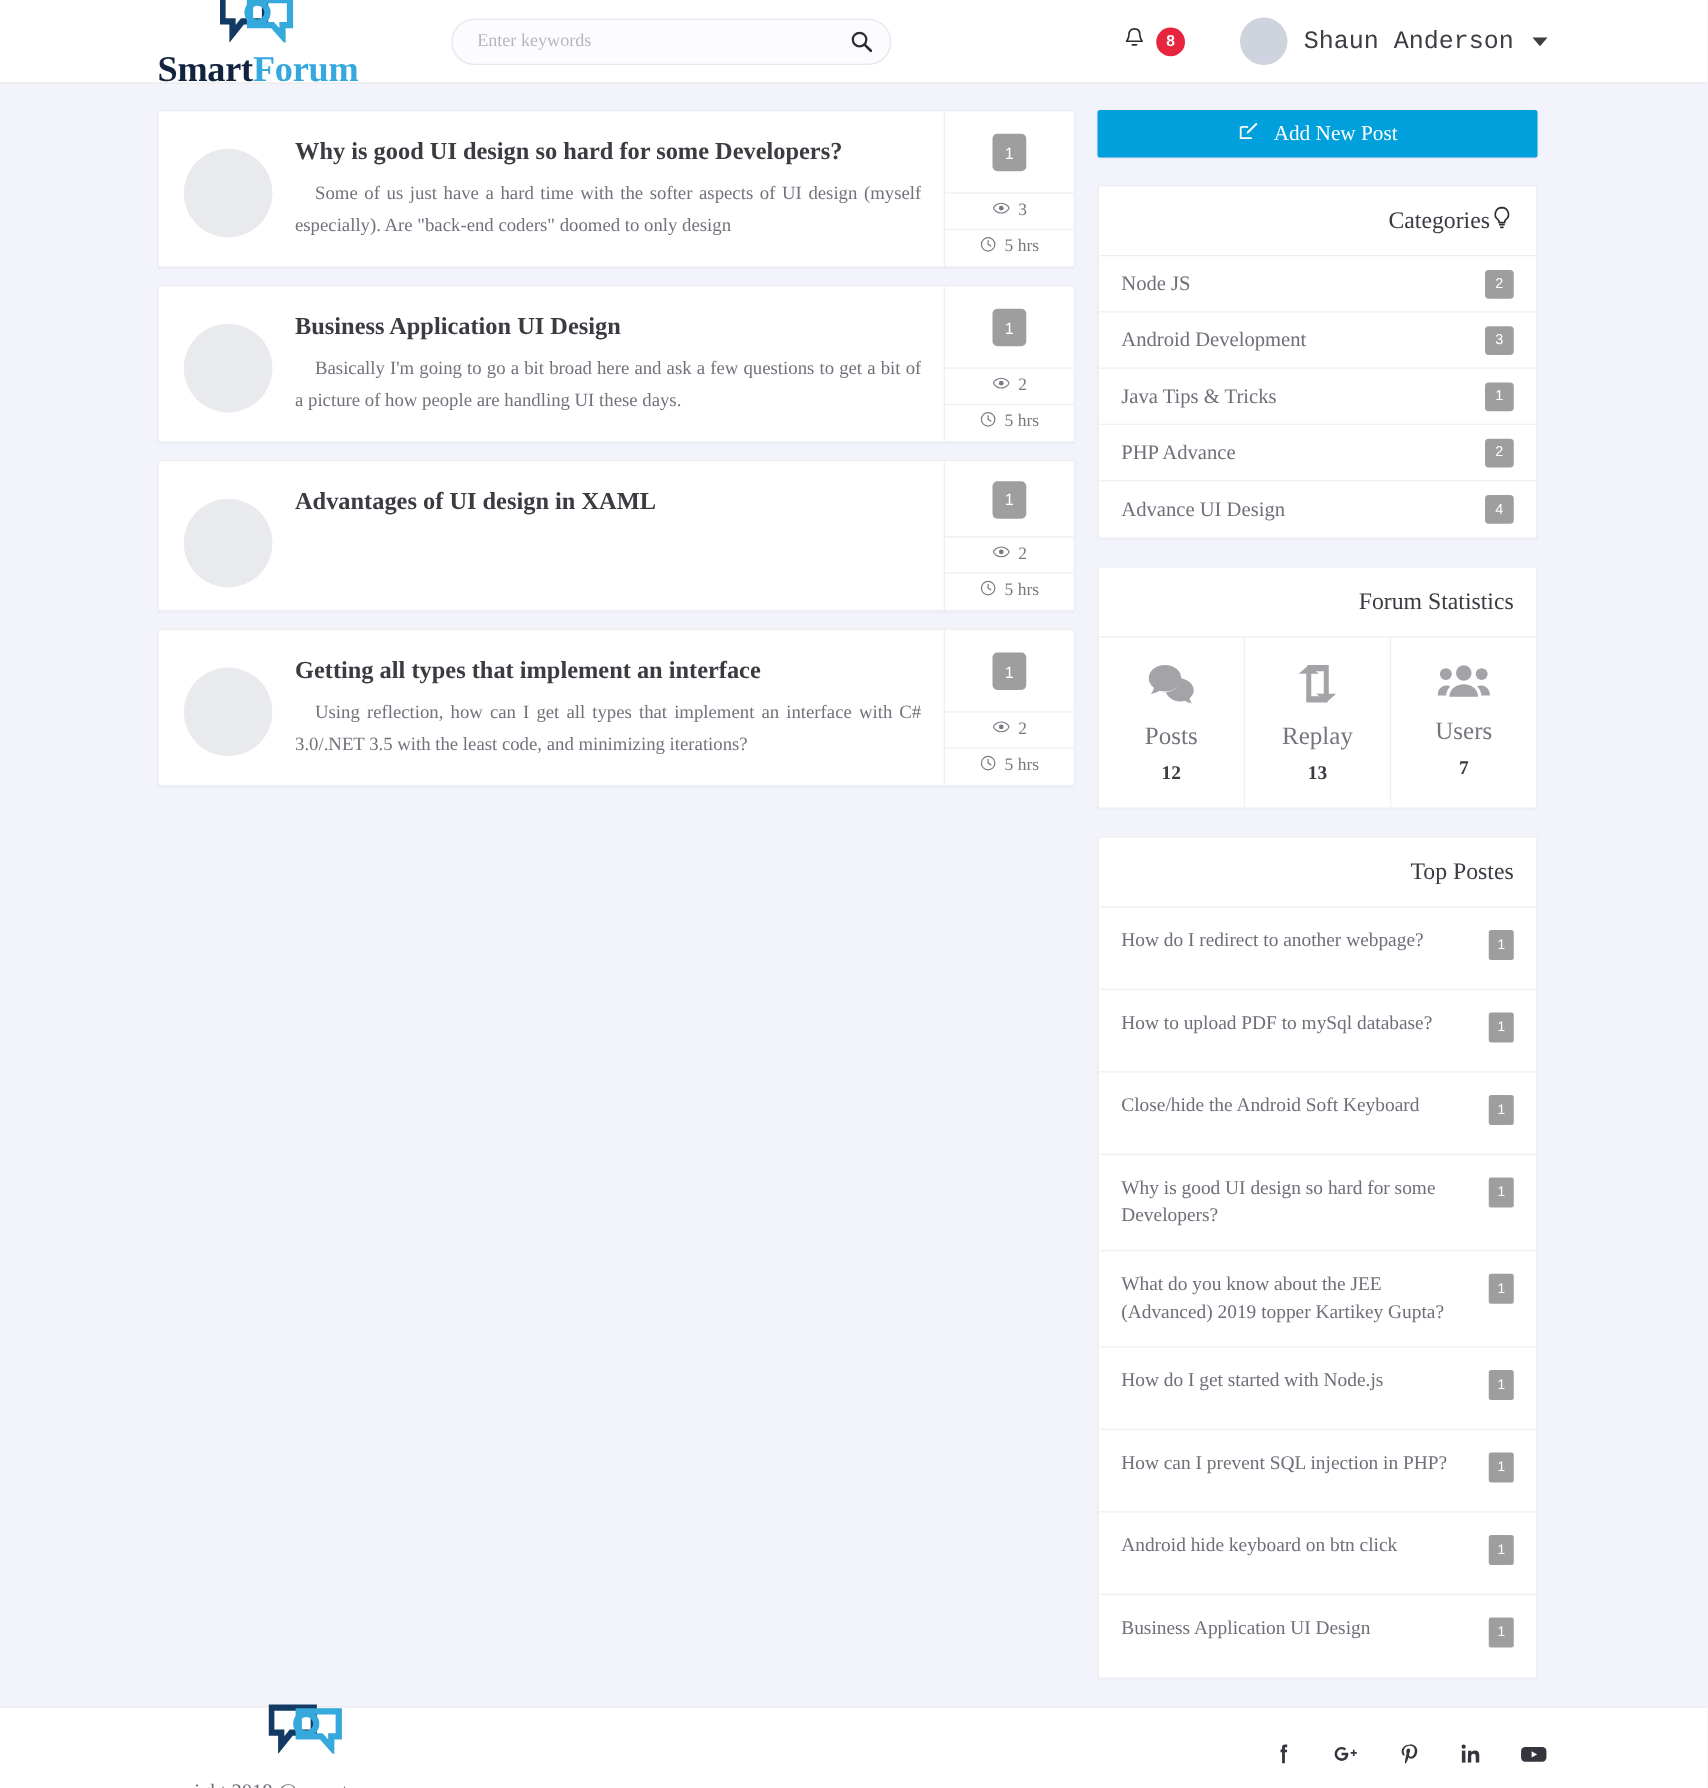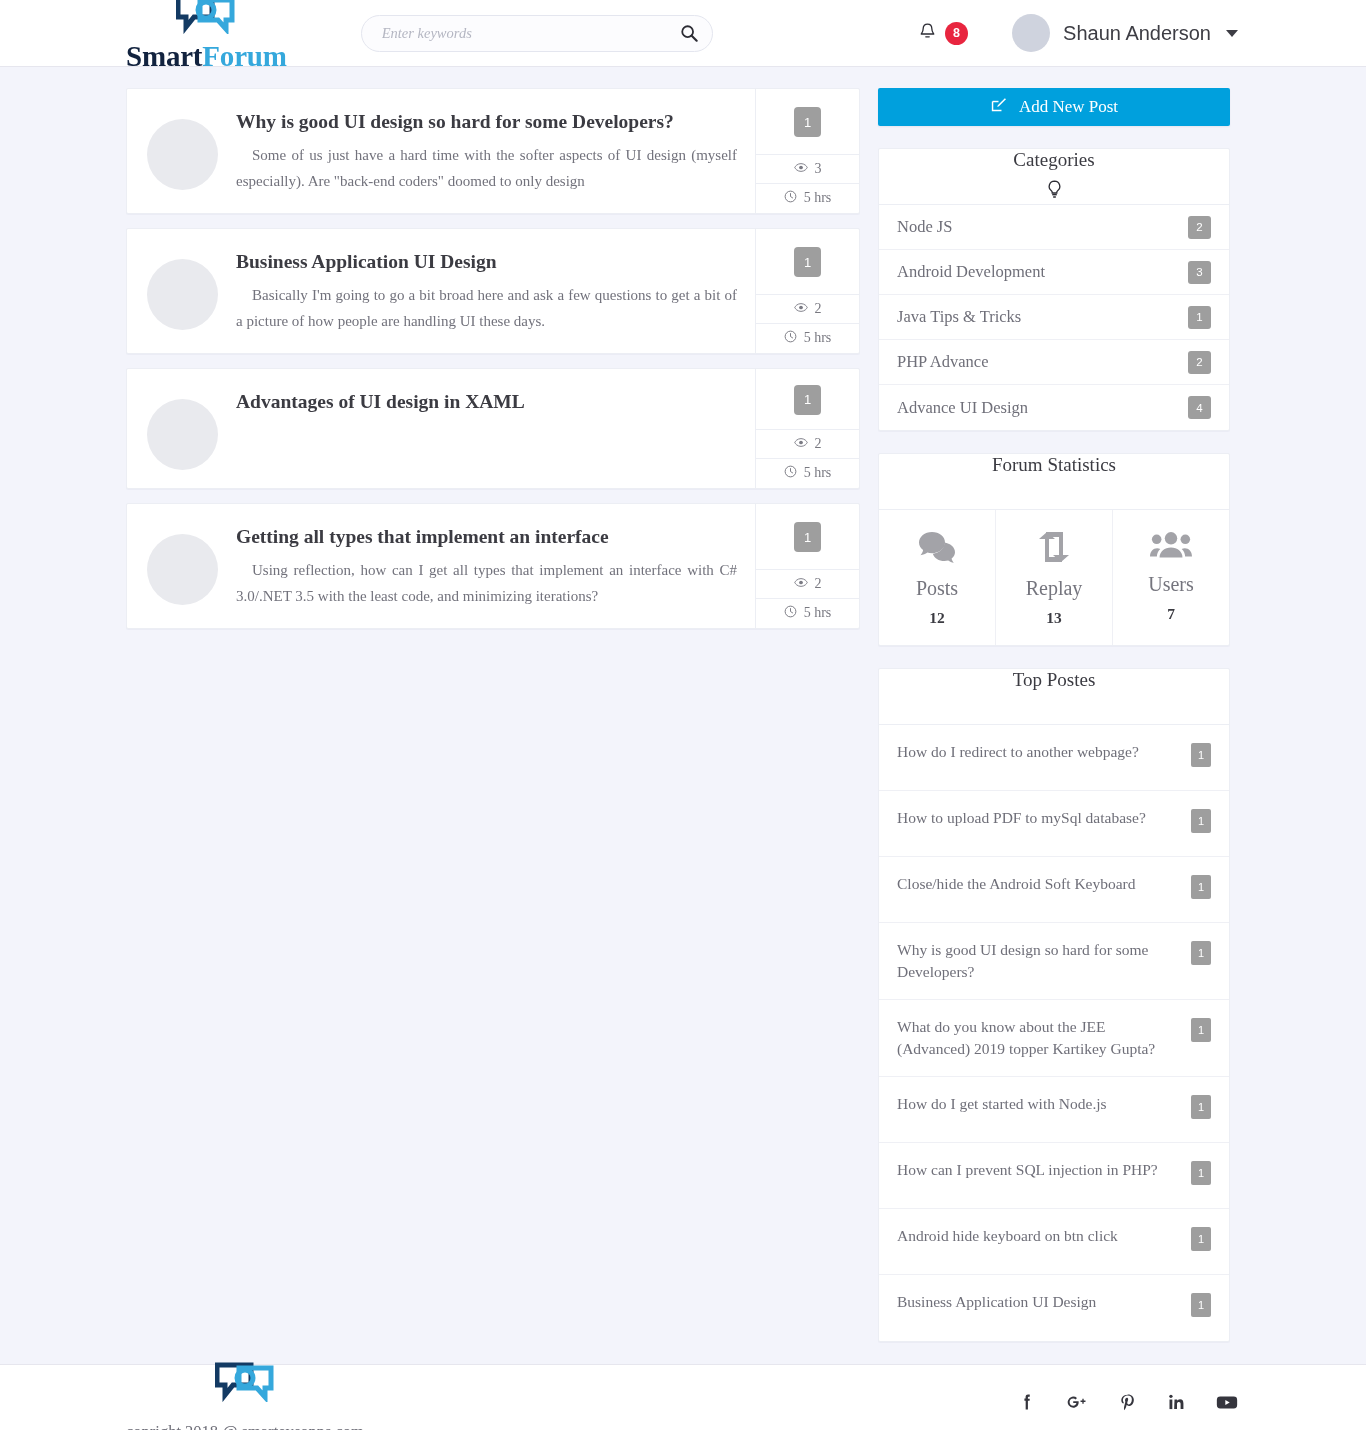--- a/index.html
+++ b/index.html
@@ -44,21 +44,20 @@
     width: 100%;
     height: 37px;
     border: 1px solid #e4e6ef;
     border-radius: 20px;
     background: #fcfcfe;
     padding: 0 42px 0 20px;
     font-family: "Liberation Serif", serif;
     font-size: 14.5px;
     color: #6c6c76;
     outline: none;
-    font-style: italic;
   }
   .search-input::placeholder { color: #b4b6c2; }
   .search-btn {
     position: absolute;
     right: 14px;
     top: 50%;
     transform: translateY(-50%);
     width: 20px; height: 20px;
     background: none; border: none; cursor: pointer;
     display: flex; align-items: center; justify-content: center;
@@ -87,21 +86,21 @@
   }
   .user-menu { display: flex; align-items: center; gap: 13px; cursor: pointer; }
   .avatar-sm {
     width: 38px; height: 38px; border-radius: 50%;
     overflow: hidden; flex: none;
     background: #cfd3de;
   }
   .user-name {
     font-size: 20px;
     color: #3d3d44;
-    font-family: Liberation Sans, sans-serif;
+    font-family: Liberation Mono, monospace;
     white-space: nowrap;
   }
   .caret {
     width: 0; height: 0;
     border-left: 6px solid transparent;
     border-right: 6px solid transparent;
     border-top: 7px solid #3d3d44;
     margin-left: 2px;
   }
 
@@ -223,24 +222,23 @@
     border: 1px solid #eceef4;
     border-radius: 2px;
     margin-bottom: 22px;
     box-shadow: 0 1px 1px rgba(30,40,80,.035);
     overflow: hidden;
   }
   .panel-head {
     height: 56px;
     display: flex;
     align-items: center;
-    justify-content: space-between;
+    justify-content: flex-end;
     padding: 0 18px;
     border-bottom: 1px solid #eceef4;
-    flex-direction: column;
   }
   .panel-title {
     font-family: "Liberation Serif", serif;
     font-size: 19px;
     color: #3b3b42;
     font-weight: 400;
   }
 
   .cat-item {
     display: flex;

